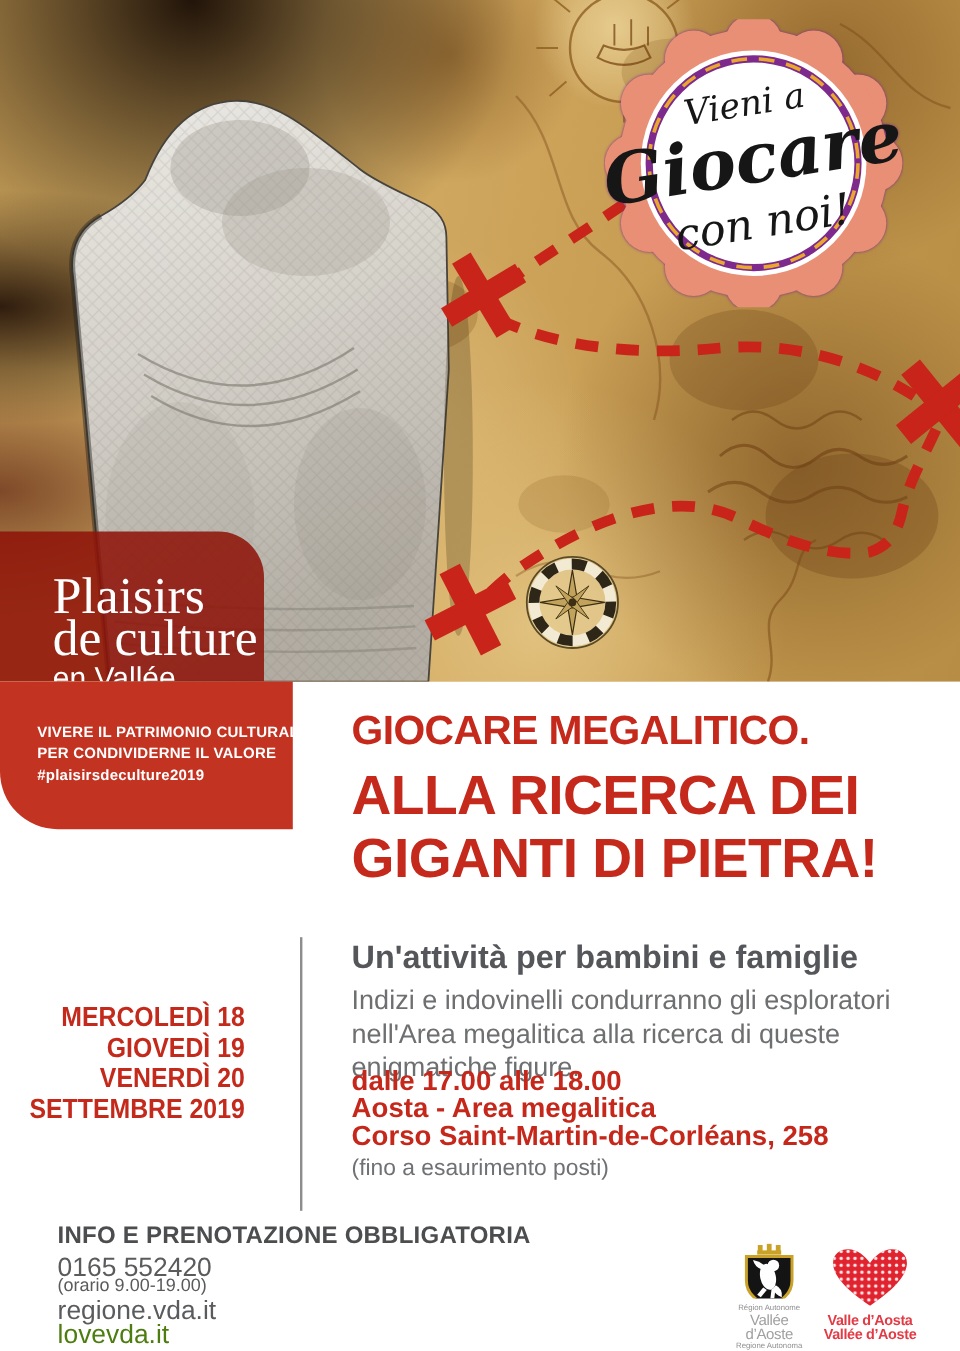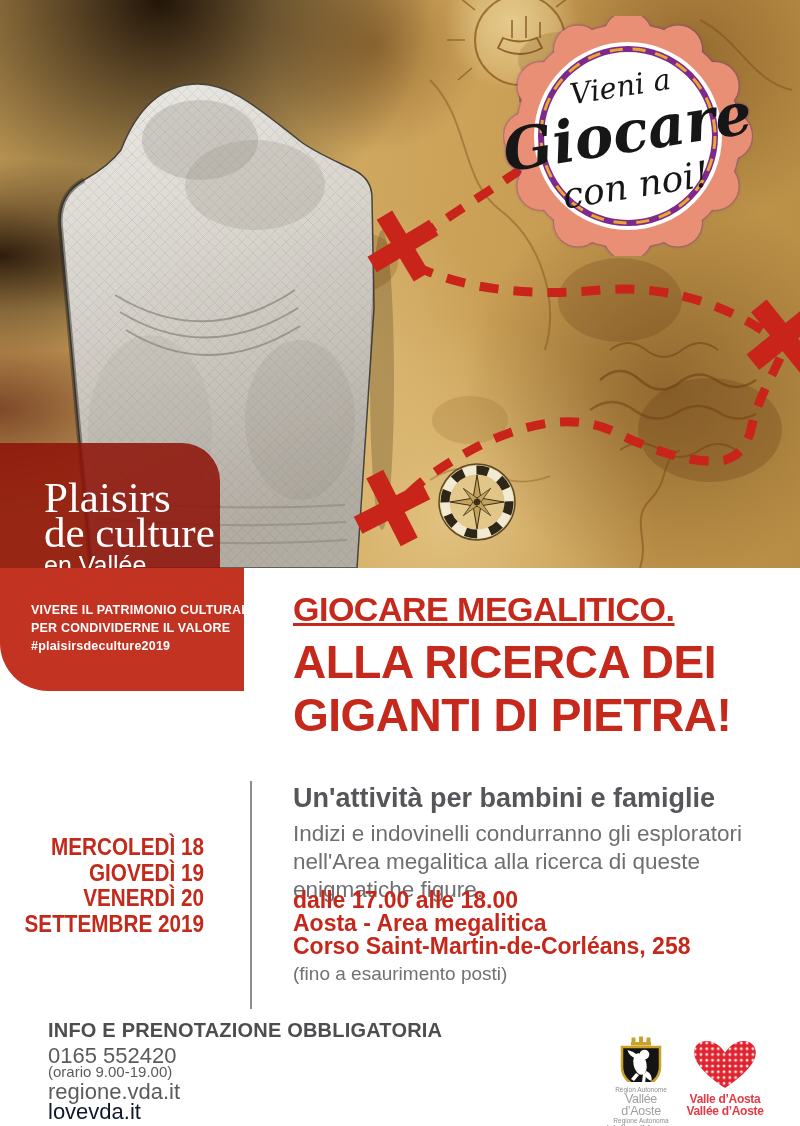--- a/index.html
+++ b/index.html
@@ -44,32 +44,32 @@
     padding:33px 0 0 31px;box-sizing:border-box;white-space:nowrap;letter-spacing:.2px;
   }
   
   .dates{
     position:absolute;left:0;top:835px;width:204px;text-align:right;
     color:#c42a1c;font-weight:bold;font-size:23px;line-height:25.5px;
     transform:scaleX(.9);transform-origin:100% 0;white-space:nowrap;
   }
   .vline{position:absolute;left:250px;top:781px;width:2px;height:228px;background:#8d8d8d;}
   
-  .title-small{position:absolute;left:293px;top:590px;margin:0;color:#c5291c;font-size:34px;font-weight:bold;letter-spacing:-.5px;text-decoration:underline;}
+  .title-small{position:absolute;left:293px;top:590px;margin:0;color:#c5291c;font-size:34px;font-weight:bold;letter-spacing:-.5px;}
   .title-big{position:absolute;left:293px;top:636px;margin:0;color:#c5291c;font-size:46px;line-height:53px;font-weight:bold;letter-spacing:-.5px;}
   .subtitle{position:absolute;left:293px;top:783px;margin:0;color:#55565a;font-size:27px;font-weight:bold;}
   .bodytext{position:absolute;left:293px;top:820px;margin:0;color:#6e6f71;font-size:22.5px;line-height:28px;}
   .redinfo{position:absolute;left:293px;top:889px;margin:0;color:#c5281b;font-size:23px;line-height:23px;font-weight:bold;}
   .note{position:absolute;left:293px;top:963px;margin:0;color:#707174;font-size:19px;}
   
   .f-info{position:absolute;left:48px;top:1019px;color:#4c4d4f;font-size:20px;font-weight:bold;letter-spacing:.2px;}
   .f-phone{position:absolute;left:48px;top:1043px;color:#5a5b5d;font-size:22px;}
   .f-hours{position:absolute;left:48px;top:1063px;color:#5a5b5d;font-size:15px;}
   .f-site1{position:absolute;left:48px;top:1079px;color:#5a5b5d;font-size:22px;}
-  .f-site2{position:absolute;left:48px;top:1099px;color:#0f172a;font-size:22px;}
+  .f-site2{position:absolute;left:48px;top:1099px;color:#4d7c0f;font-size:22px;}
   
   .region-logo{position:absolute;left:604px;top:1036px;width:74px;text-align:center;}
   .region-logo .rl-small{font-size:6.5px;color:#8f8f91;line-height:7px;}
   .region-logo .rl-big{font-size:12.5px;color:#a0a0a2;line-height:12px;letter-spacing:-.3px;}
   .heart-logo{position:absolute;left:686px;top:1040px;width:78px;text-align:center;}
   .heart-logo .hl-text{font-size:12px;font-weight:bold;color:#e23b45;line-height:11.5px;letter-spacing:-.3px;}
 </style>
 </head>
 <body>
 

